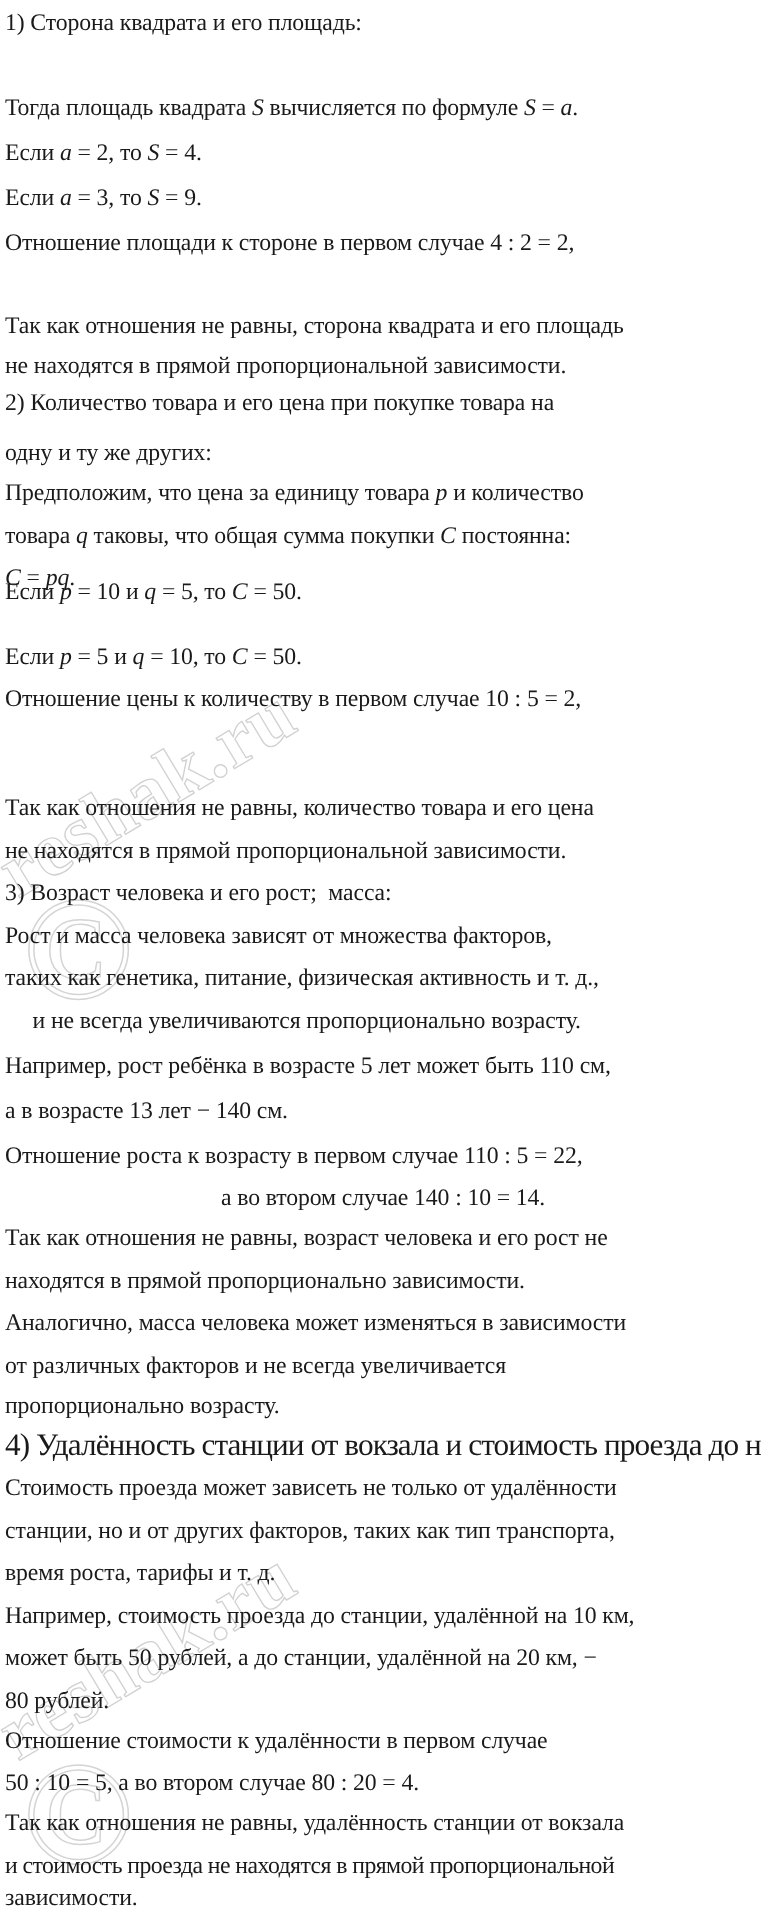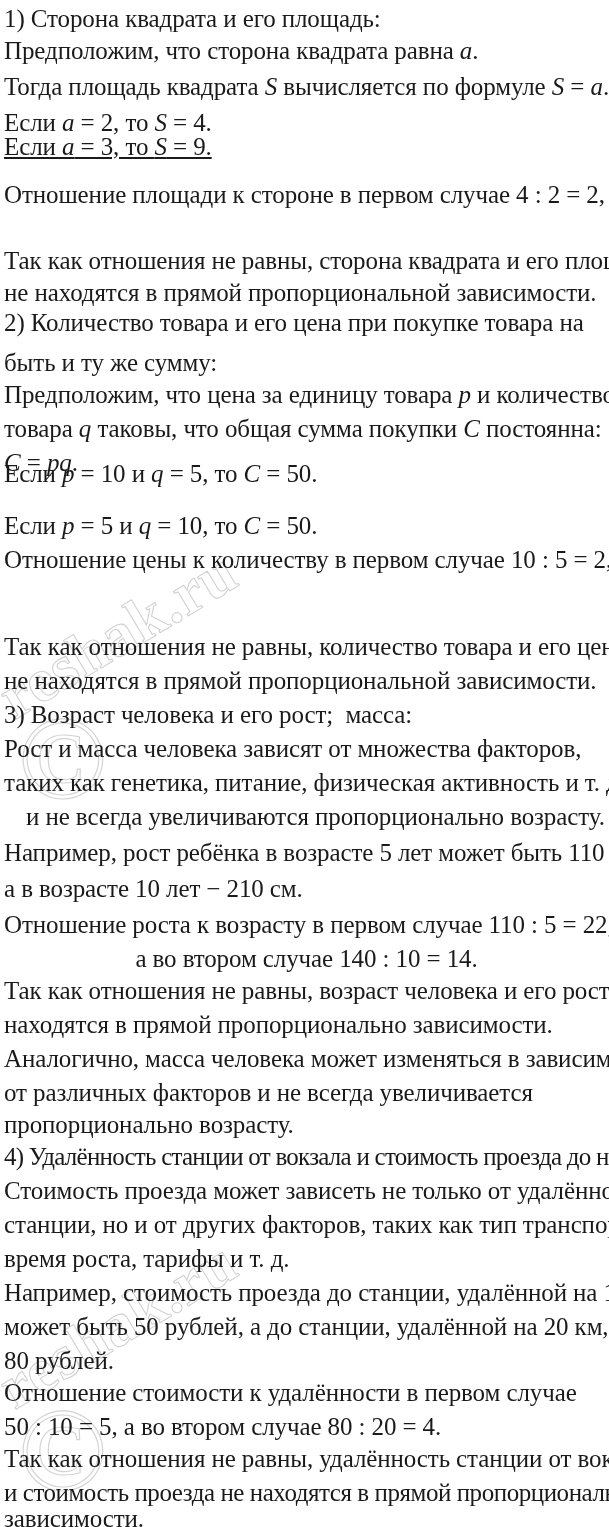--- a/index.html
+++ b/index.html
@@ -60,21 +60,21 @@
   
   #lines {
     position: absolute;
     inset: 0;
     z-index: 2;
   }
   .line {
     position: absolute;
     left: 4px;
     width: 605px;
-    font-size: 25px;
+    font-size: 19px;
     line-height: 30px;
     white-space: nowrap;
     letter-spacing: -0.1px;
   }
   .line.tight { letter-spacing: -0.45px; }
   .line.tight2 { letter-spacing: -0.75px; font-size: 25px; }
   i.v { font-style: italic; }
   .frac {
     display: inline-block;
     vertical-align: -0.45em;
@@ -92,43 +92,42 @@
 <div id="page">
 
   <div class="watermark wm-text" id="wm1">reshak.ru</div>
   <div class="watermark wm-copy" id="wm1copy">©</div>
 
   <div class="watermark wm-text" id="wm2">reshak.ru</div>
   <div class="watermark wm-copy" id="wm2copy">©</div>
 
   <div id="lines">
       <div class="line" style="top: 4px;">1) Сторона квадрата и его площадь:</div>
-      <div class="line" style="top: 36px;">Предположим, что сторона квадрата равна <i class="v">a</i>.</div>
       <div class="line" style="top: 72px;">Тогда площадь квадрата <i class="v">S</i> вычисляется по формуле <i class="v">S</i> = <i class="v">a</i>.</div>
       <div class="line" style="top: 108px;">Если <i class="v">a</i> = 2, то <i class="v">S</i> = 4.</div>
-      <div class="line" style="top: 132px; text-decoration: underline;">Если <i class="v">a</i> = 3, то <i class="v">S</i> = 9.</div>
+      <div class="line" style="top: 144px;">Если <i class="v">a</i> = 3, то <i class="v">S</i> = 9.</div>
       <div class="line" style="top: 180px;">Отношение площади к стороне в первом случае 4 : 2 = 2,</div>
       <div class="line" style="top: 246px;">Так как отношения не равны, сторона квадрата и его площадь</div>
       <div class="line" style="top: 278px;">не находятся в прямой пропорциональной зависимости.</div>
       <div class="line" style="top: 295px; margin-top: 13px;">2) Количество товара и его цена при покупке товара на</div>
-      <div class="line" style="top: 348px;">быть и ту же сумму:</div>
+      <div class="line" style="top: 348px;">одну и ту же других:</div>
       <div class="line" style="top: 380px;">Предположим, что цена за единицу товара <i class="v">p</i> и количество</div>
       <div class="line" style="top: 414px;">товара <i class="v">q</i> таковы, что общая сумма покупки <i class="v">C</i> постоянна:</div>
       <div class="line" style="top: 448px;"><i class="v">C</i> = <i class="v">pq</i>.</div>
       <div class="line" style="top: 459px;">Если <i class="v">p</i> = 10 и <i class="v">q</i> = 5, то <i class="v">C</i> = 50.</div>
       <div class="line" style="top: 511px;">Если <i class="v">p</i> = 5 и <i class="v">q</i> = 10, то <i class="v">C</i> = 50.</div>
       <div class="line" style="top: 545px;">Отношение цены к количеству в первом случае 10 : 5 = 2,</div>
       <div class="line" style="top: 632px;">Так как отношения не равны, количество товара и его цена</div>
       <div class="line" style="top: 666px;">не находятся в прямой пропорциональной зависимости.</div>
       <div class="line" style="top: 700px;">3) Возраст человека и его рост;&nbsp; масса:</div>
       <div class="line" style="top: 734px;">Рост и масса человека зависят от множества факторов,</div>
       <div class="line" style="top: 768px;">таких как генетика, питание, физическая активность и т. д.,</div>
       <div class="line" style="top: 802px; margin-left: 22px;">и не всегда увеличиваются пропорционально возрасту.</div>
       <div class="line" style="top: 838px;">Например, рост ребёнка в возрасте 5 лет может быть 110 см,</div>
-      <div class="line" style="top: 874px;">а в возрасте 10 лет − 210 см.</div>
+      <div class="line" style="top: 874px;">а в возрасте 13 лет − 140 см.</div>
       <div class="line" style="top: 910px;">Отношение роста к возрасту в первом случае 110 : 5 = 22,</div>
       <div class="line" style="top: 944px; text-align: center;">а во втором случае 140 : 10 = 14.</div>
       <div class="line" style="top: 976px;">Так как отношения не равны, возраст человека и его рост не</div>
       <div class="line" style="top: 1010px;">находятся в прямой пропорционально зависимости.</div>
       <div class="line" style="top: 1044px;">Аналогично, масса человека может изменяться в зависимости</div>
       <div class="line" style="top: 1078px;">от различных факторов и не всегда увеличивается</div>
       <div class="line" style="top: 1110px;">пропорционально возрасту.</div>
       <div class="line tight2" style="top: 1142px;">4) Удалённость станции от вокзала и стоимость проезда до неё:</div>
       <div class="line" style="top: 1176px;">Стоимость проезда может зависеть не только от удалённости</div>
       <div class="line" style="top: 1210px;">станции, но и от других факторов, таких как тип транспорта,</div>

